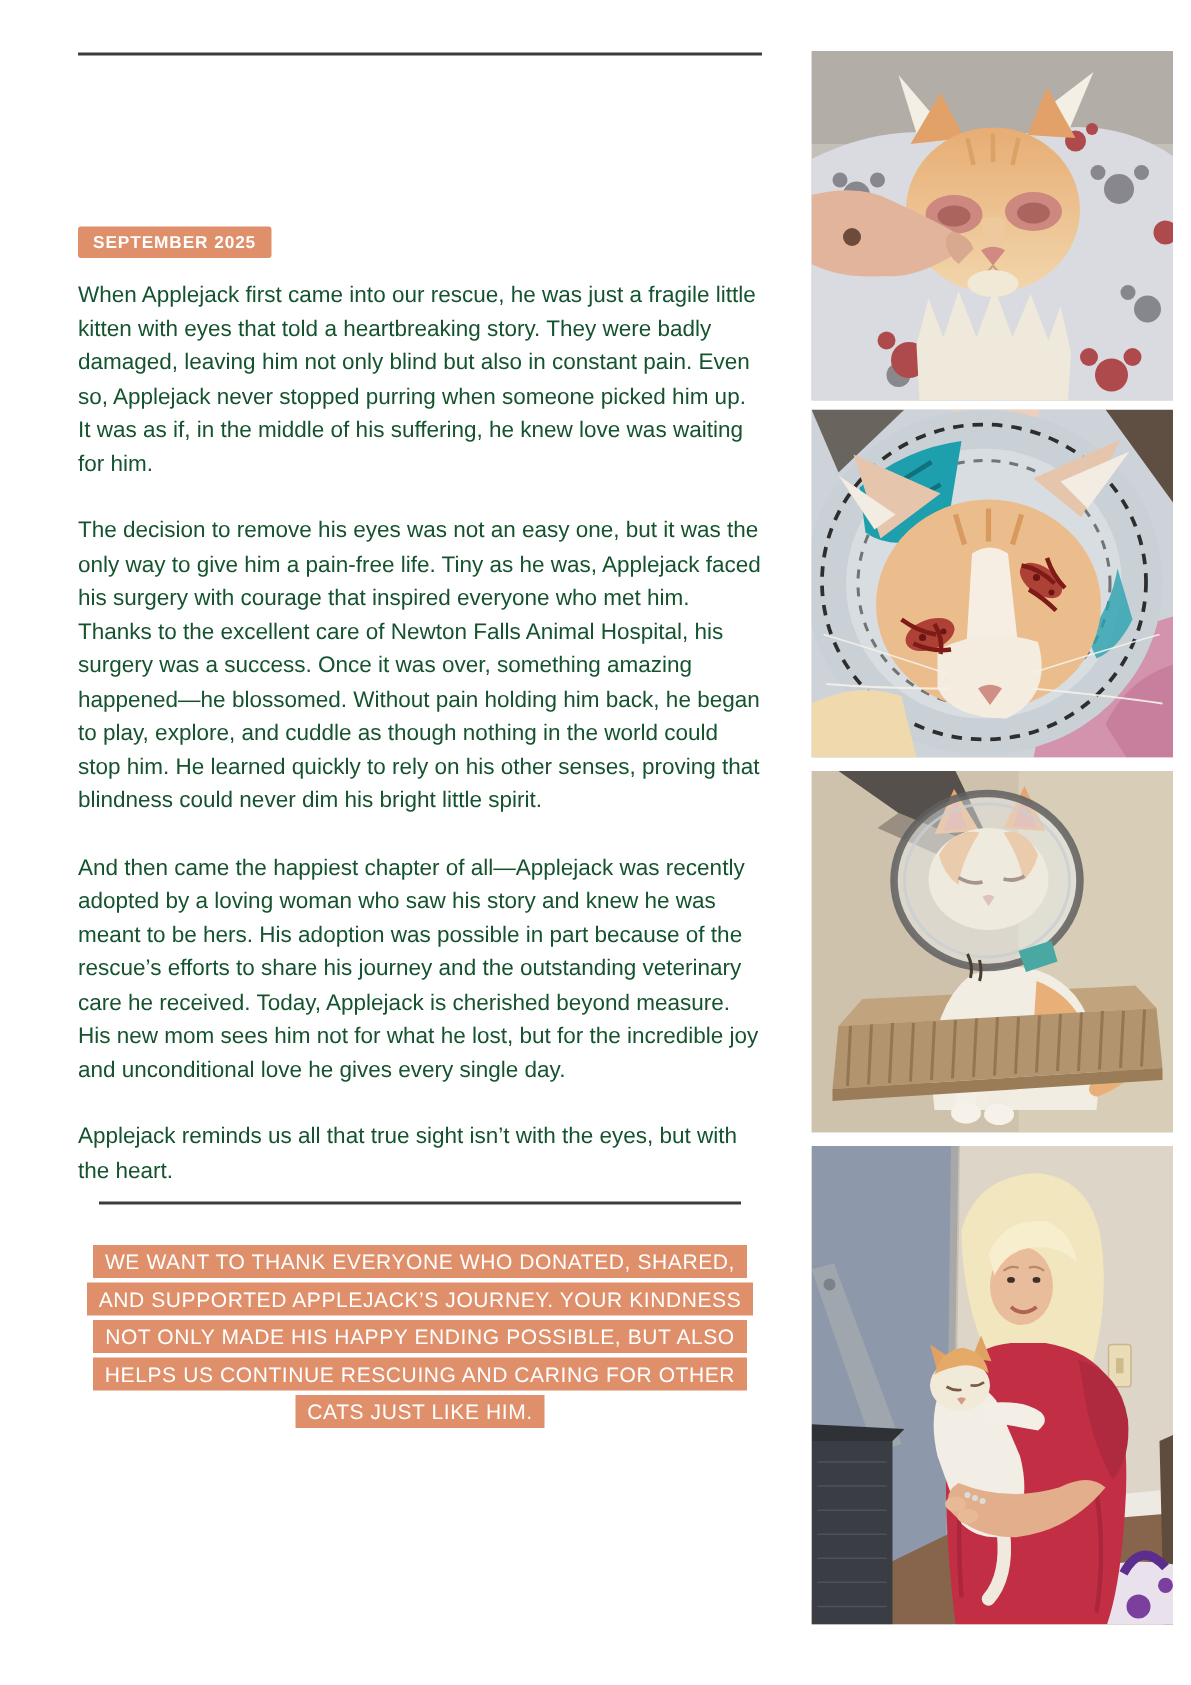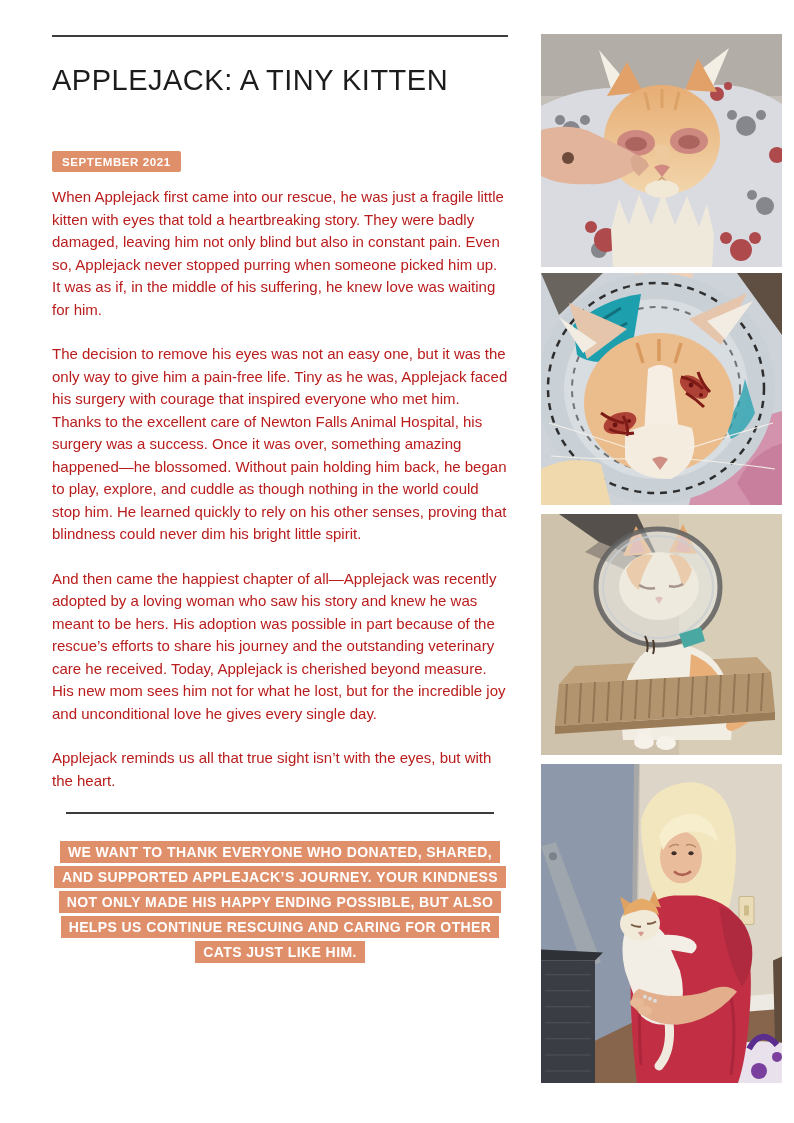--- a/index.html
+++ b/index.html
@@ -31,32 +31,32 @@
     font-weight:bold;
     letter-spacing:0.6px;
     padding:5px 10px 4px 10px;
     border-radius:2px;
   }
 
   .body-copy p {
     margin:14px 0 22px;
     font-size:15px;
     line-height:22.5px;
-    color:#b91c1c;
+    color:#14532d;
   }
   .body-copy p + p { margin-top:0; }
-  .body-copy p:last-of-type { margin-bottom:20px; }
+  .body-copy p:last-of-type { margin-bottom:9px; }
 
   .divider { border-top:2px solid #3c3c3c; margin:0 14px 0; height:0; }
 
   .callout {
     margin-top:26px;
     text-align:center;
     font-size:14px;
-    font-weight:bold;
+    font-weight:normal;
     line-height:25px;
     letter-spacing:0.4px;
     text-transform:uppercase;
   }
   .callout .hl {
     background:var(--accent,#e08f6b);
     color:#ffffff;
     padding:3px 8px;
     -webkit-box-decoration-break:clone;
     box-decoration-break:clone;
@@ -71,25 +71,25 @@
 </style>
 </head>
 <body>
 
 <div class="page">
 
   <div class="left-col">
     <div class="top-rule"></div>
 
     <h1 class="title">
-      <span>APPLEJACK: A TINY KITTEN</span><br>
+      <br>
       <br>
     </h1>
 
-    <div class="badge">SEPTEMBER 2021</div>
+    <div class="badge">SEPTEMBER 2025</div>
 
     <div class="body-copy">
       <p>When Applejack first came into our rescue, he was just a fragile little kitten with eyes that told a heartbreaking story. They were badly damaged, leaving him not only blind but also in constant pain. Even so, Applejack never stopped purring when someone picked him up. It was as if, in the middle of his suffering, he knew love was waiting for him.</p>
       <p>The decision to remove his eyes was not an easy one, but it was the only way to give him a pain-free life. Tiny as he was, Applejack faced his surgery with courage that inspired everyone who met him. Thanks to the excellent care of Newton Falls Animal Hospital, his surgery was a success. Once it was over, something amazing happened—he blossomed. Without pain holding him back, he began to play, explore, and cuddle as though nothing in the world could stop him. He learned quickly to rely on his other senses, proving that blindness could never dim his bright little spirit.</p>
       <p>And then came the happiest chapter of all—Applejack was recently adopted by a loving woman who saw his story and knew he was meant to be hers. His adoption was possible in part because of the rescue’s efforts to share his journey and the outstanding veterinary care he received. Today, Applejack is cherished beyond measure. His new mom sees him not for what he lost, but for the incredible joy and unconditional love he gives every single day.</p>
       <p>Applejack reminds us all that true sight isn’t with the eyes, but with the heart.</p>
     </div>
 
     <div class="divider"></div>
 

